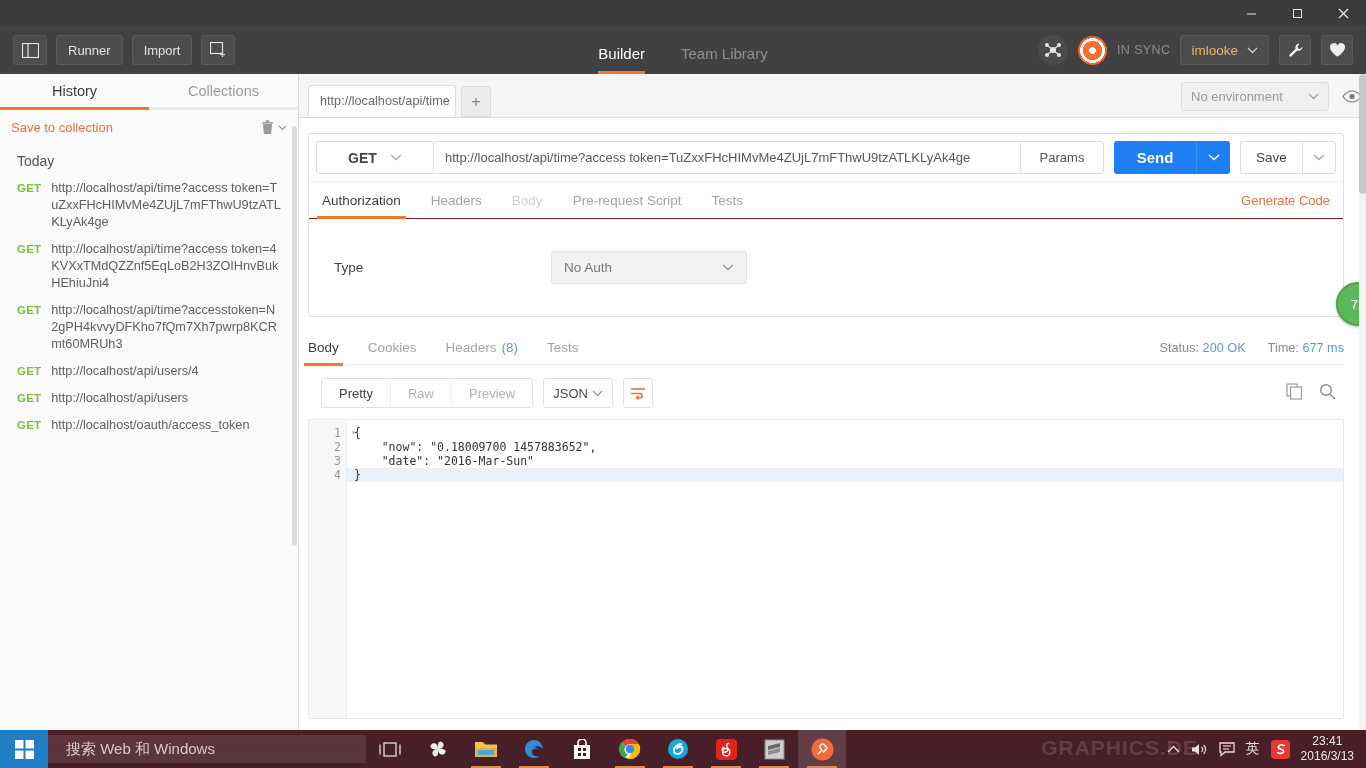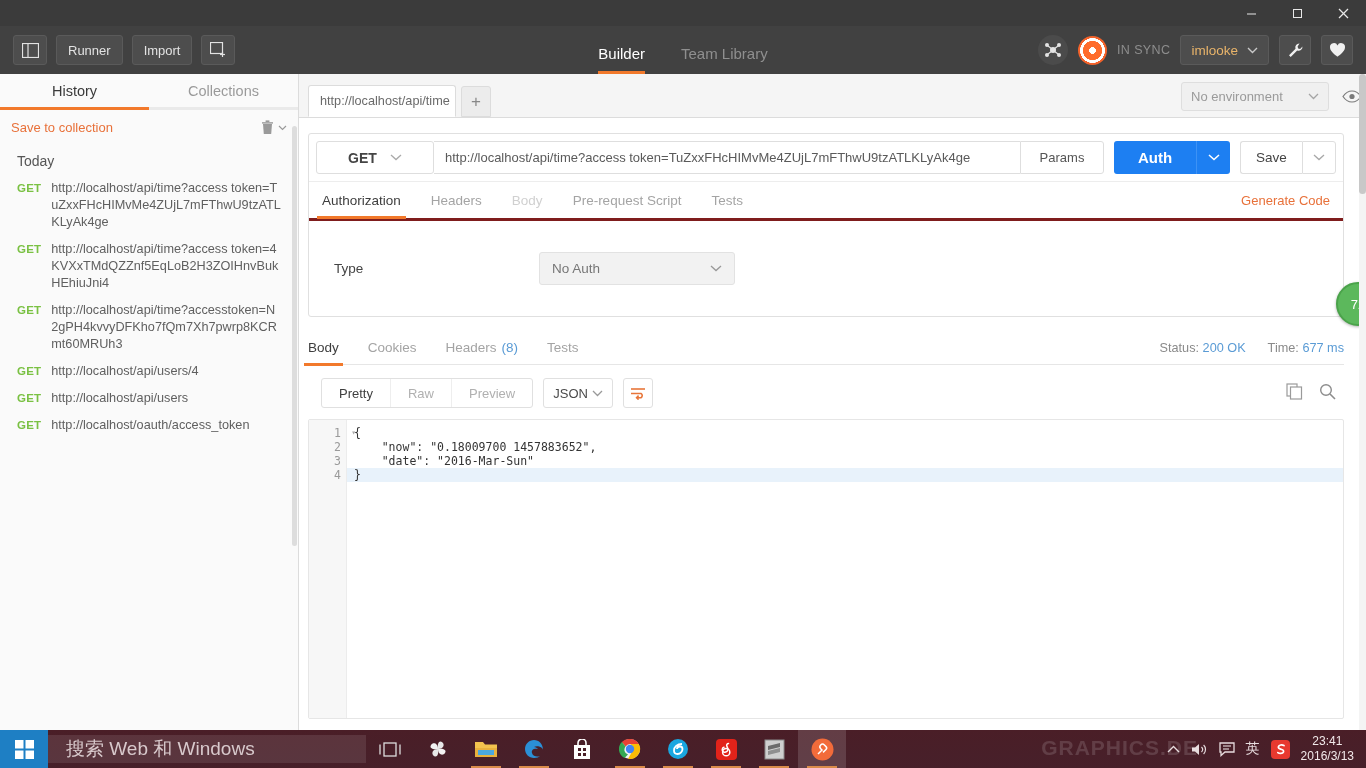--- a/index.html
+++ b/index.html
@@ -206,22 +206,22 @@
   .rq-tabitem.active { color: #3e3e3e; }
   .rq-tabitem.active::after {
     content: ""; position: absolute; left: -5px; right: -5px; bottom: 0; height: 3px;
     background: #f2792b;
   }
   .rq-tabitem.dim { color: #d0d0d0; }
   .gen-code {
     margin-left: auto; color: #e8713a; font-size: 13px; cursor: pointer;
   }
   .auth-pane {
-    border-top: 3px solid #7f1d1d; height: 98px; display: flex; align-items: center;
-    padding-left: 25px; gap: 0;
+    border-top: 1px solid #7f1d1d; height: 98px; display: flex; align-items: center;
+    padding-left: 25px; gap: 12px;
   }
   .auth-label { font-size: 13.5px; color: #444; width: 205px; }
   .auth-select {
     width: 196px; height: 33px; background: #f2f2f2; border: 1px solid #e2e2e2;
     border-radius: 3px; display: flex; align-items: center; padding: 0 12px;
     font-size: 13.5px; color: #777; cursor: pointer;
   }
   .auth-select .caret { margin-left: auto; color: #999; }
 
   
@@ -311,21 +311,21 @@
     background: linear-gradient(180deg, #4a1e27 0%, #47202a 100%);
     display: flex; align-items: center;
   }
   .start {
     width: 48px; height: 38px; display: flex; align-items: center; justify-content: center;
     background: #1e7fc4; cursor: pointer;
   }
   .tb-search {
     width: 318px; height: 28px; background: rgba(255,255,255,.10);
     display: flex; align-items: center; padding-left: 18px;
-    color: #d8c9cc; font-size: 19px; cursor: pointer;
+    color: #d8c9cc; font-size: 15px; cursor: pointer;
   }
   .tb-icons { display: flex; align-items: center; gap: 0; }
   .tb-ic {
     width: 48px; height: 38px; display: flex; align-items: center; justify-content: center;
     cursor: pointer; position: relative;
   }
   .tb-ic.run::after {
     content: ""; position: absolute; bottom: 0; left: 9px; right: 9px; height: 2px;
     background: #d98b4a;
   }
@@ -524,21 +524,21 @@
           <svg width="12" height="7" viewBox="0 0 12 7">
               <path d="M1 1 L6 5.6 L11 1" fill="none" stroke="#aaaaaa" stroke-width="1.3"></path>
             </svg>
         </div>
         <input class="url-input" type="text" value="http://localhost/api/time?access token=TuZxxFHcHIMvMe4ZUjL7mFThwU9tzATLKLyAk4ge" style="">
         <div class="params-btn">
           <span>Params</span>
         </div>
         <div class="send-grp">
           <div class="send-btn">
-            <span>Auth</span>
+            <span>Send</span>
           </div>
           <div class="send-caret">
             <svg width="12" height="7" viewBox="0 0 12 7">
                 <path d="M1 1 L6 5.6 L11 1" fill="none" stroke="#ffffff" stroke-width="1.5"></path>
               </svg>
           </div>
         </div>
         <div class="save-grp">
           <div class="save-btn">
             <span>Save</span>

